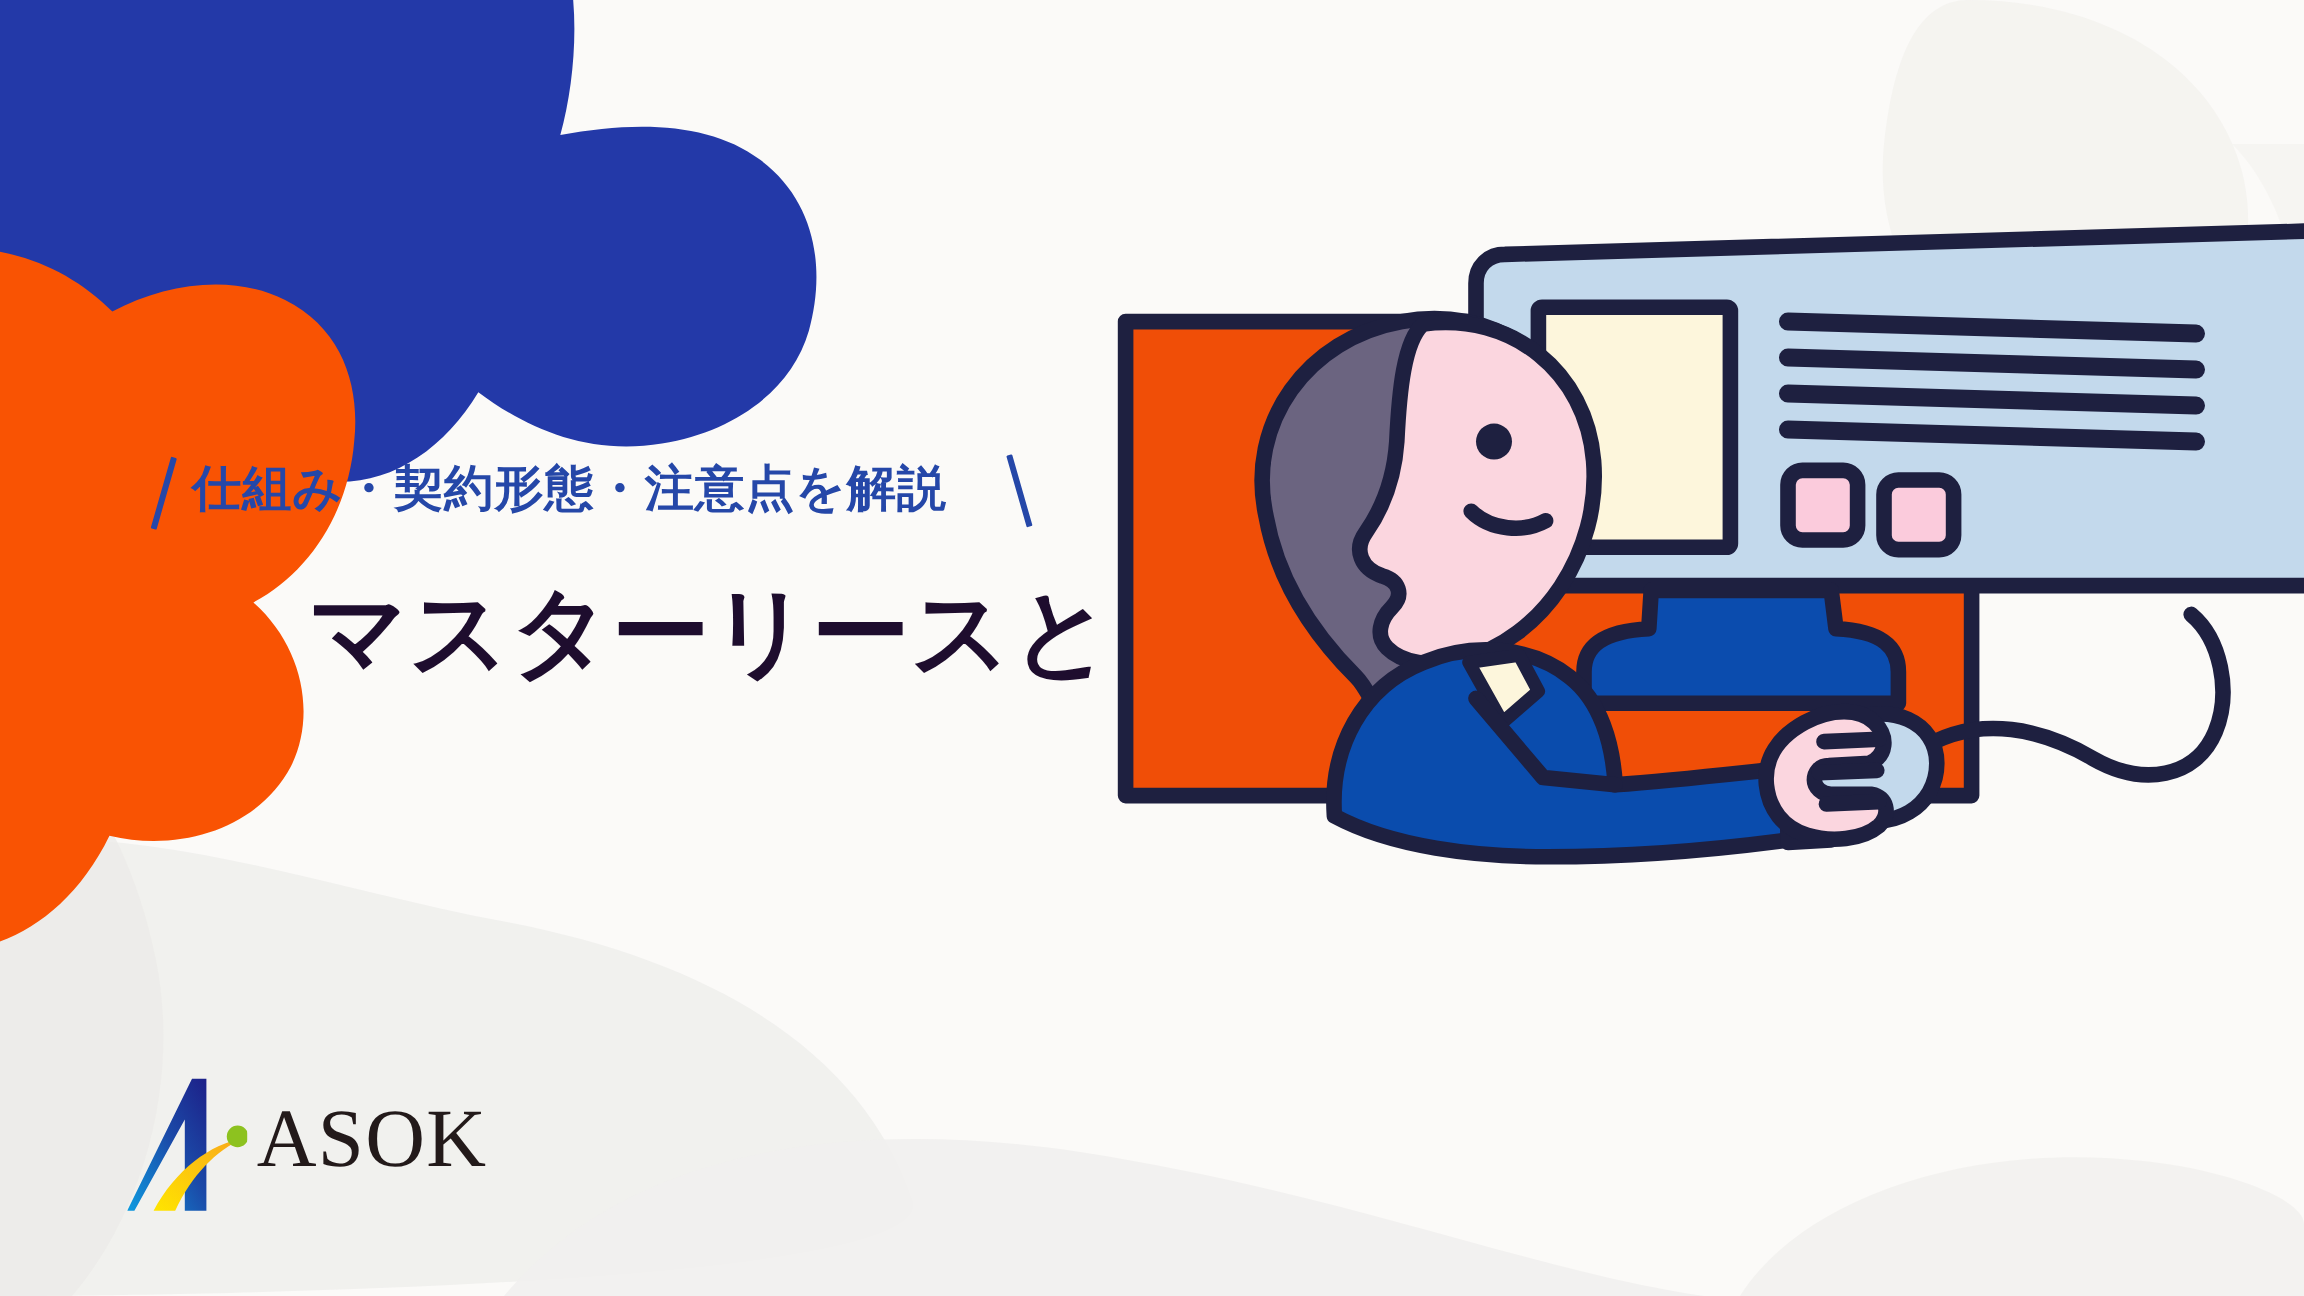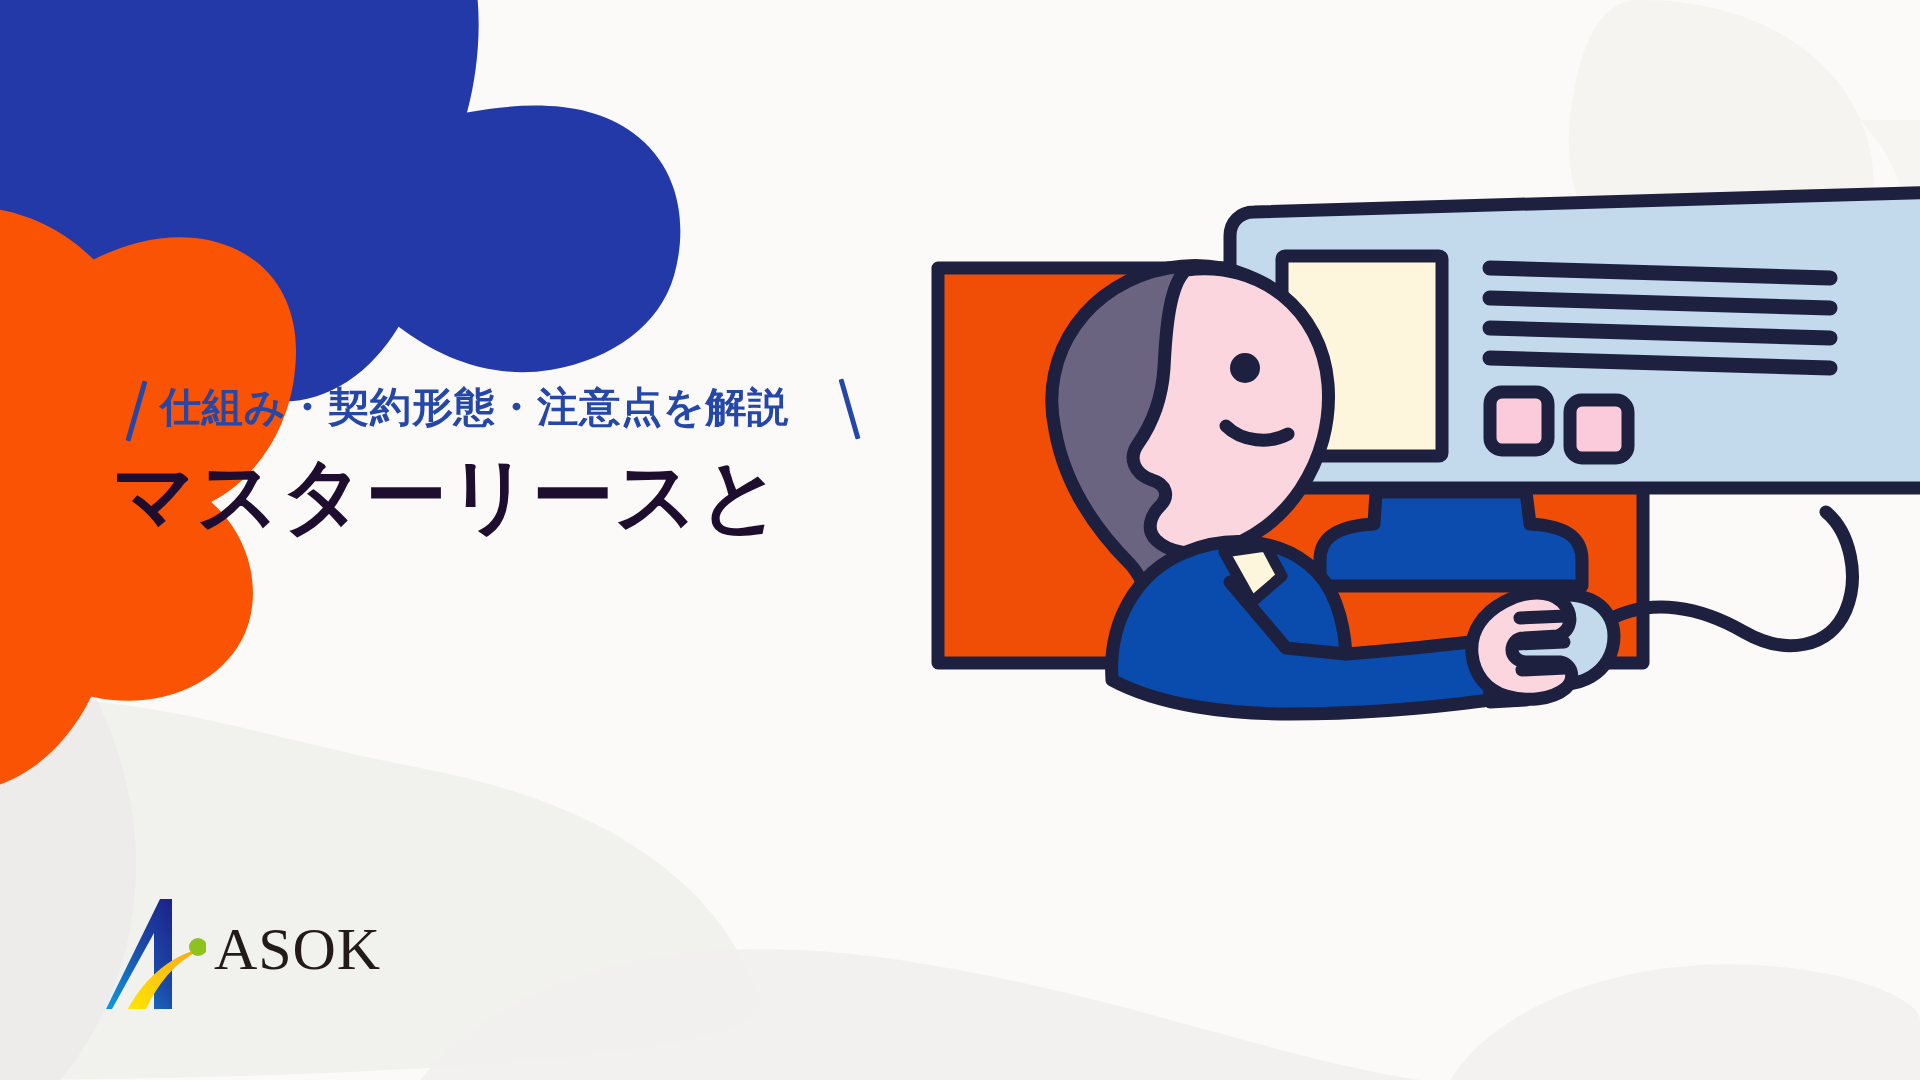--- a/index.html
+++ b/index.html
@@ -37,41 +37,42 @@
   .slash{
     position:absolute;
     width:5px;height:62px;
     background:#2547A8;
     border-radius:1px;
   }
   .slash-left{left:22px;top:2px;transform:rotate(16deg);}
   .slash-right{left:735px;top:0px;transform:rotate(-16deg);}
 
   .headline{
-    margin-top:6px;
+    margin-top:38px;
     font-size:82px;
     font-weight:bold;
     color:#1E0D2E;
     line-height:1.22;
     letter-spacing:0.005em;
     white-space:nowrap;
+    text-align:center;
   }
   .headline div{display:block;}
 
   
   .logo{
     position:absolute;
     left:106px;top:893px;
     display:flex;align-items:center;
     height:118px;
   }
   .logo-mark{width:100px;height:118px;flex:0 0 auto;}
   .logo-text{
     font-family:"Liberation Serif","DejaVu Serif",serif;
-    font-size:60px;
+    font-size:69px;
     color:#231A1A;
     letter-spacing:0.015em;
     margin-left:8px;
     line-height:1;
     padding-bottom:6px;
   }
 
   
   .illustration{
     position:absolute;

